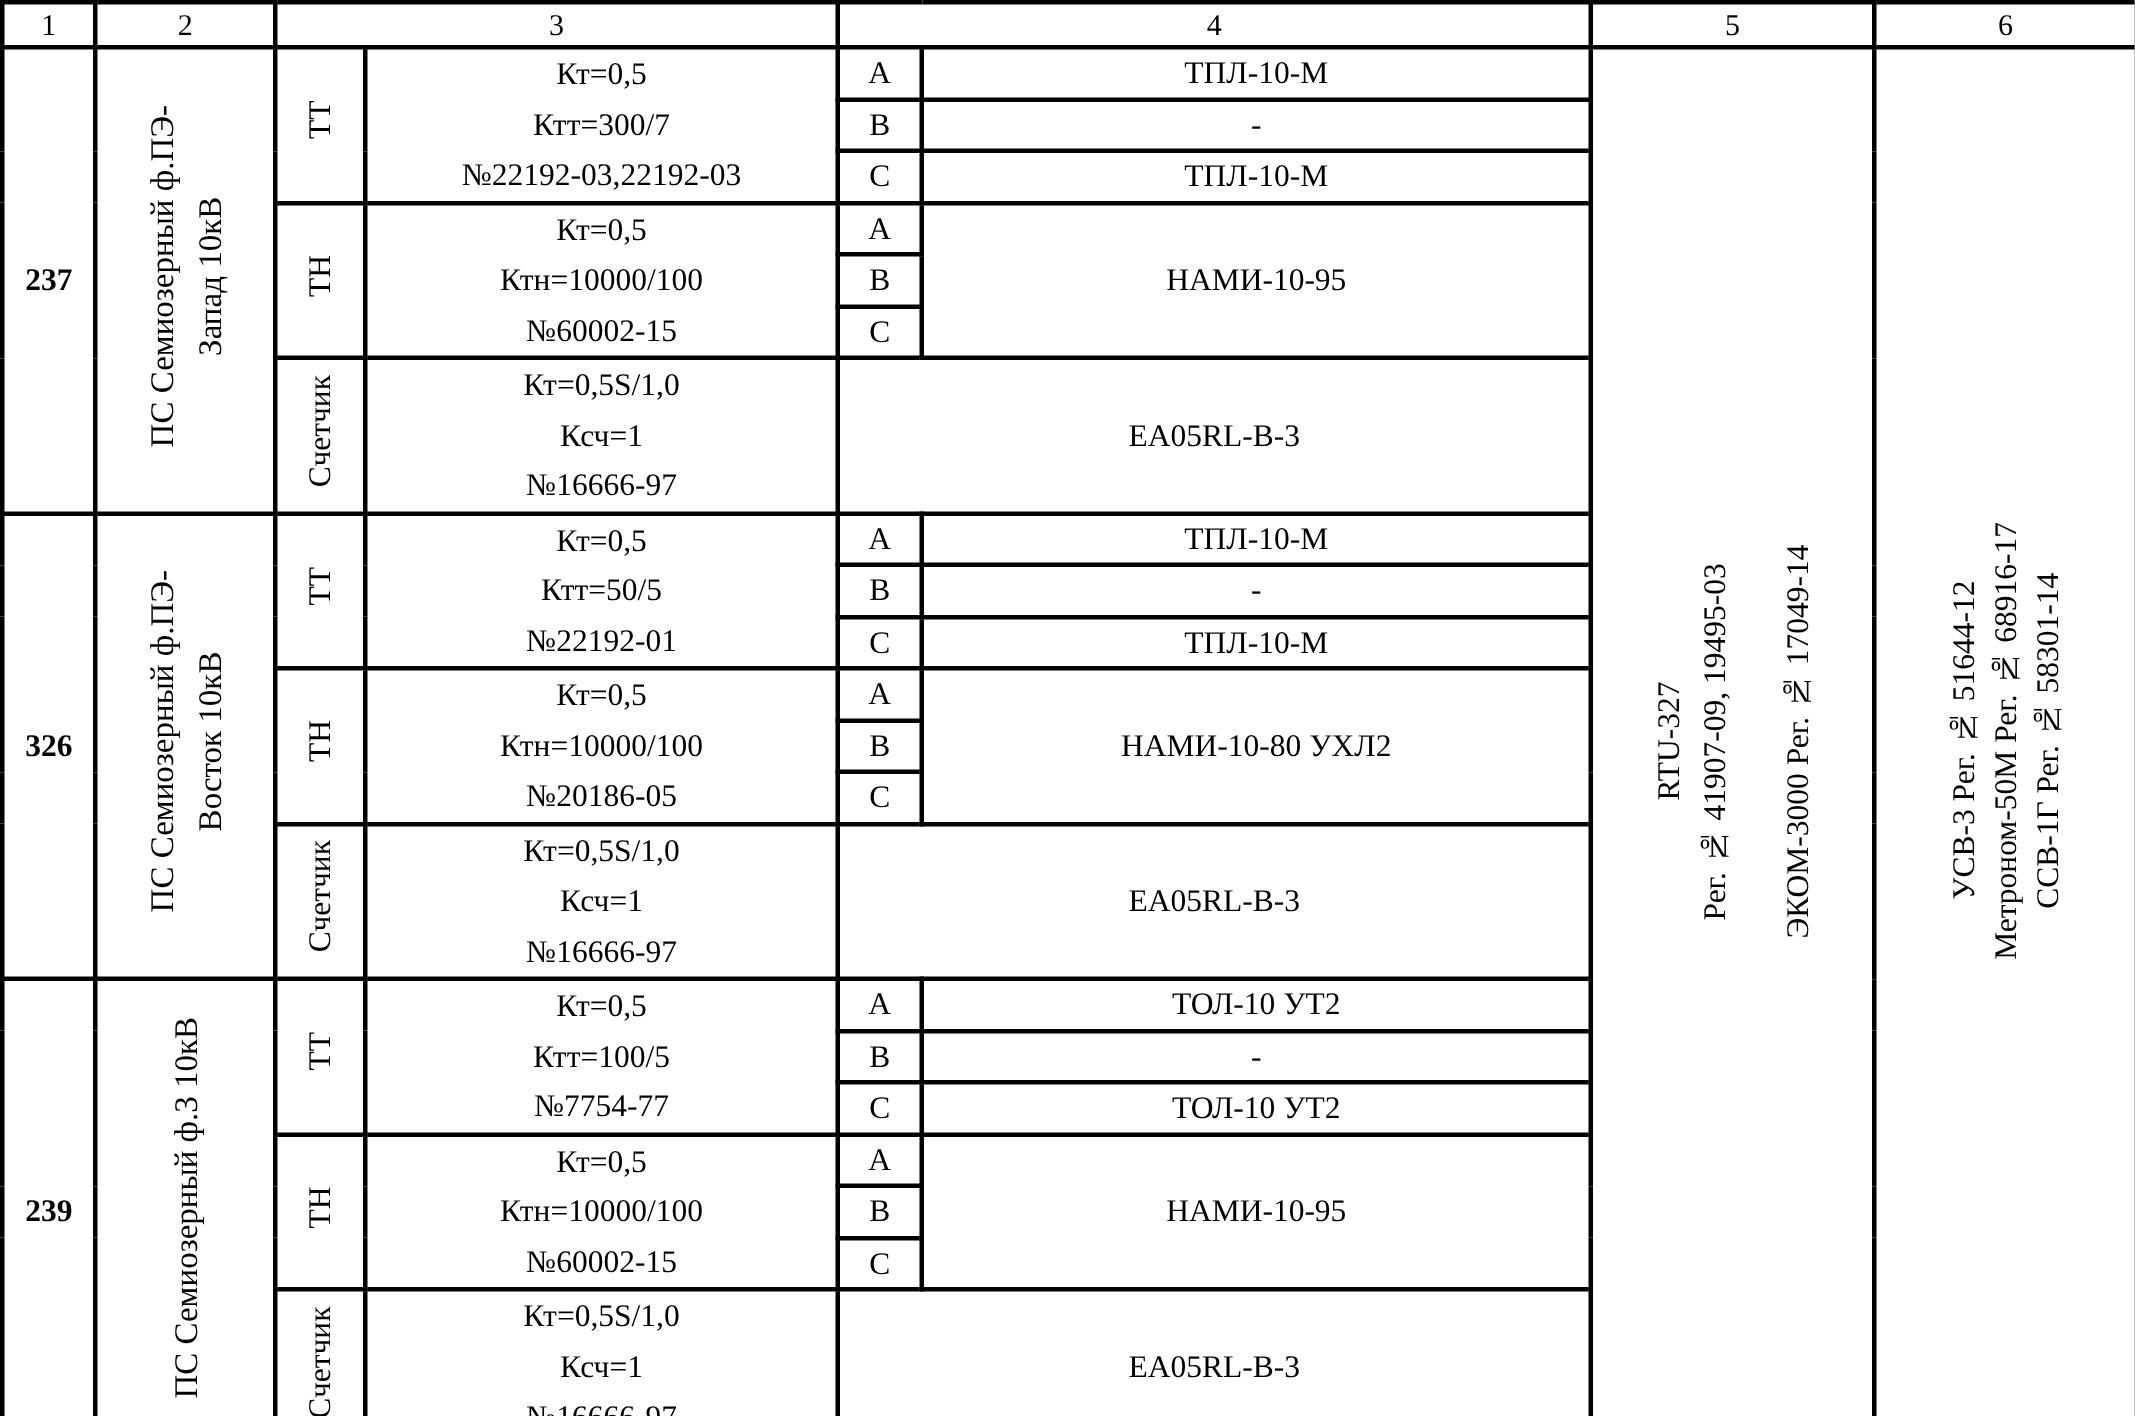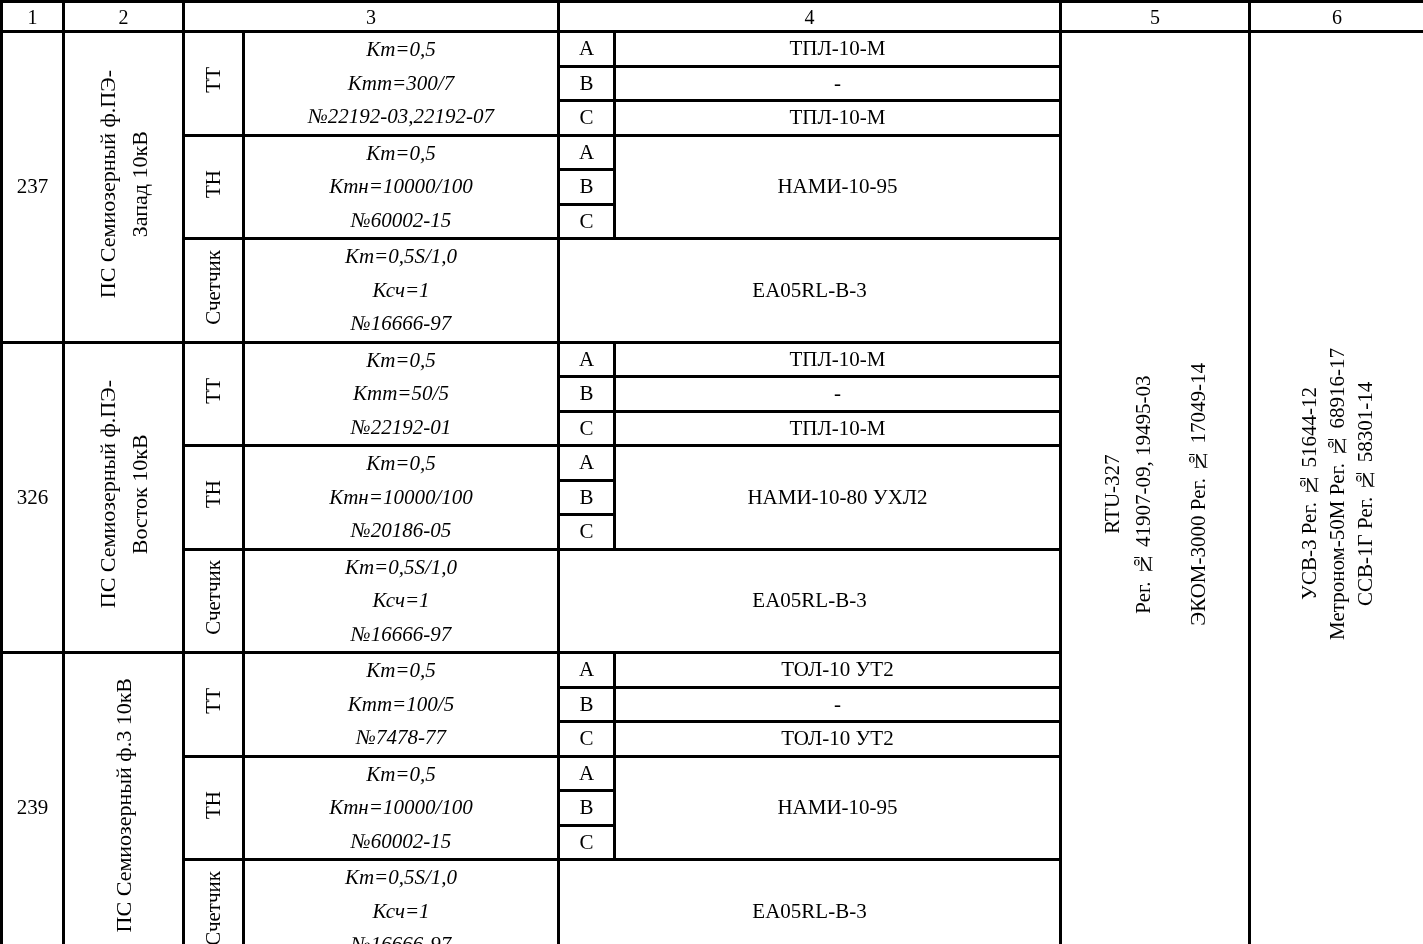--- a/index.html
+++ b/index.html
@@ -20,22 +20,22 @@
     text-align: center;
     vertical-align: middle;
     font-size: 21px;
     padding: 0;
     overflow: hidden;
   }
   tr.head { height: 30px; }
   tr.head td { font-size: 20px; line-height: 24px; }
   tr.ph { height: 33.9px; }
   tr.meter { height: 101.5px; }
-  td.num { font-size: 22px; }
-  .params { line-height: 33.5px; font-size: 21px; font-style: italic; }
+  td.num { font-size: 22px; font-weight: bold; }
+  .params { line-height: 33.5px; font-size: 21px; }
   .pval { font-size: 21px; margin-left: 12px; }
   .vtext {
     display: inline-block;
     writing-mode: vertical-rl;
     transform: rotate(180deg);
     white-space: nowrap;
     line-height: 1.25;
     font-size: 21px;
   }
   .vtext.lh32 { line-height: 32px; font-size: 22px; }
@@ -73,21 +73,21 @@
     <td rowspan="7">
       <div class="vtext lh32">
         <div>ПС Семиозерный ф.ПЭ-</div>
         <div>Запад 10кВ</div>
       </div>
     </td>
     <td rowspan="3"><div class="vtext">ТТ</div></td>
     <td rowspan="3" class="params">
       <div>Кт=0,5</div>
       <div>Ктт=300/7</div>
-      <div>№22192-03,22192-07</div>
+      <div>№22192-03,22192-03</div>
     </td>
     <td>A</td>
     <td class="pval">ТПЛ-10-М</td>
     <td rowspan="21">
       <div class="vtext lh31">
         <div>RTU-327</div>
         <div>Рег. № 41907-09, 19495-03</div>
         <div class="line-gap">ЭКОМ-3000 Рег. № 17049-14</div>
       </div>
     </td>
@@ -188,21 +188,21 @@
     <td class="num" rowspan="7">239</td>
     <td rowspan="7">
       <div class="vtext lh32">
         <div>ПС Семиозерный ф.3 10кВ</div>
       </div>
     </td>
     <td rowspan="3"><div class="vtext">ТТ</div></td>
     <td rowspan="3" class="params">
       <div>Кт=0,5</div>
       <div>Ктт=100/5</div>
-      <div>№7478-77</div>
+      <div>№7754-77</div>
     </td>
     <td>A</td>
     <td class="pval">ТОЛ-10 УТ2</td>
   </tr>
   <tr class="ph">
     <td>B</td>
     <td class="pval">-</td>
   </tr>
   <tr class="ph">
     <td>C</td>

